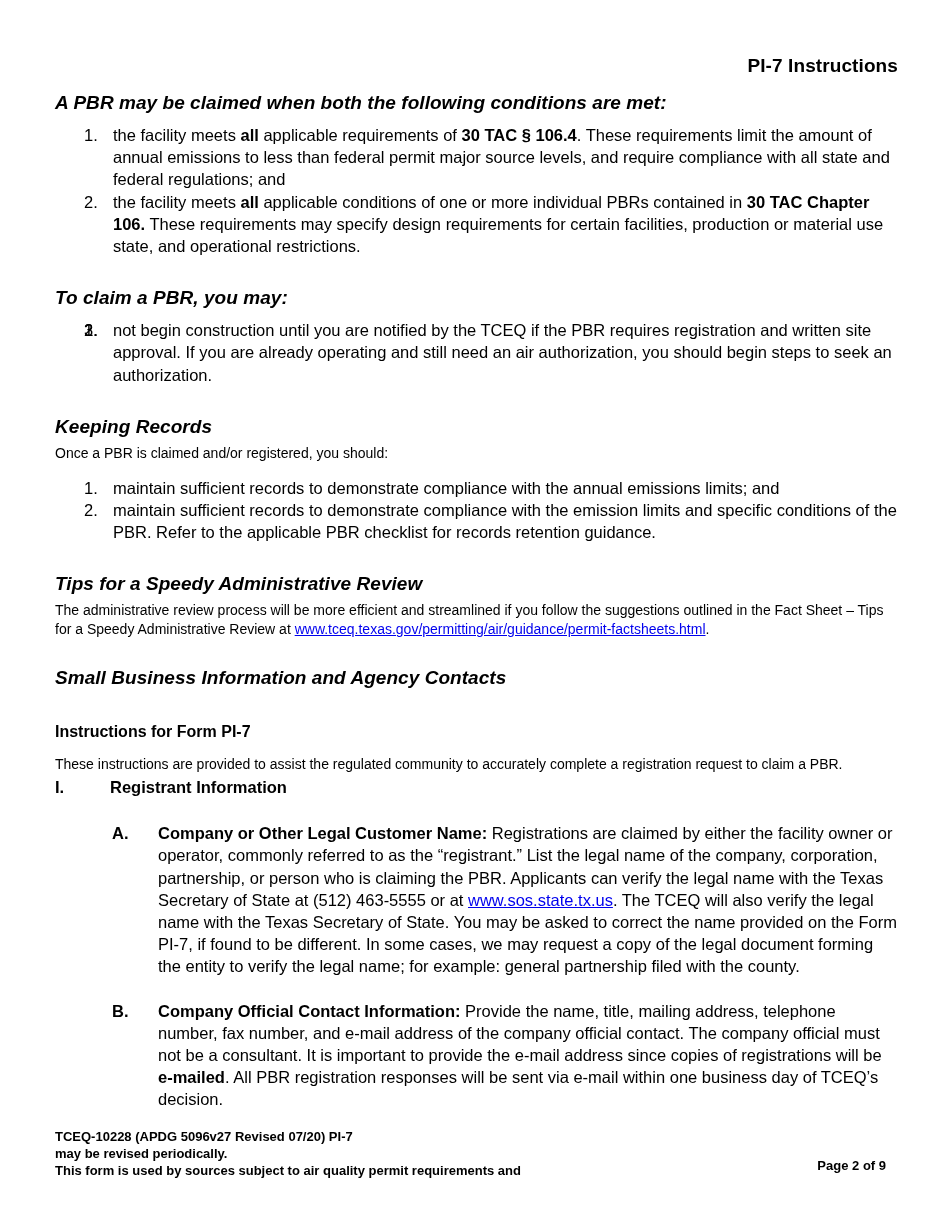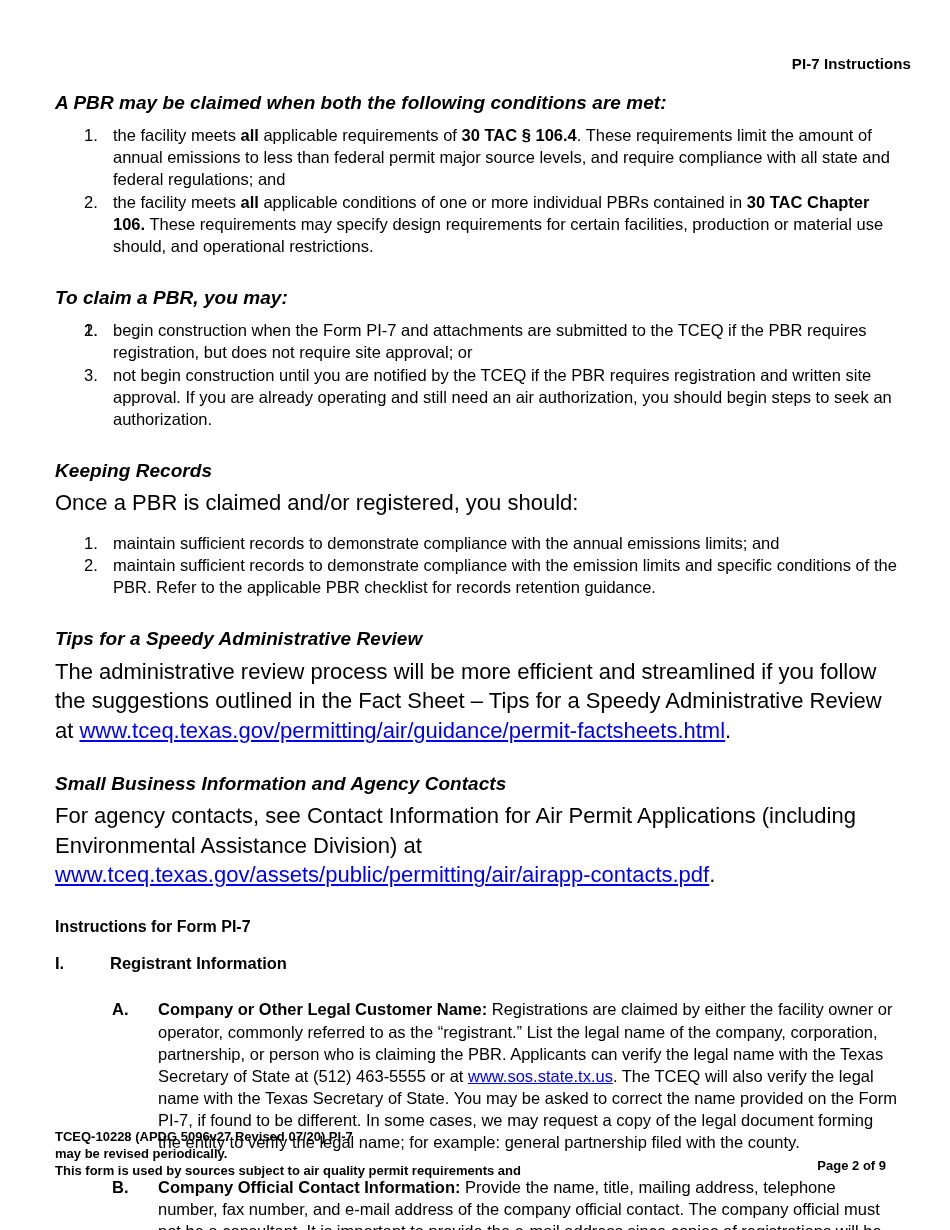--- a/index.html
+++ b/index.html
@@ -22,23 +22,23 @@
   }
   .content {
     position: absolute;
     left: 55px;
     top: 0;
     width: 843px;
   }
   
   .doc-header {
     position: absolute;
-    right: 39px;
+    right: 52px;
     top: 56px;
-    font-size: 15px;
+    font-size: 19px;
     font-weight: bold;
     letter-spacing: 0.1px;
     line-height: 1.1;
   }
   
   h2.sec-heading {
     font-size: 19px;
     font-style: italic;
     font-weight: bold;
     margin: 0;
@@ -47,21 +47,21 @@
   }
   h2.sec-heading-plain {
     font-size: 16px;
     font-style: normal;
     font-weight: bold;
     margin: 0;
     line-height: 1.32;
   }
   
   p.body-text {
-    font-size: 22px;
+    font-size: 14px;
     margin: 0;
     line-height: 1.345;
     text-align: left;
   }
   
   ol.num-list {
     margin: 0;
     padding: 0;
     list-style: none;
   }
@@ -155,35 +155,34 @@
 
     <h2 class="sec-heading">A PBR may be claimed when both the following conditions are met:</h2>
     <div class="sp-9"></div>
     <ol class="num-list">
       <li>
         <span class="marker">1.</span>
         <span class="rich"><span>the facility meets </span><b>all</b><span> applicable requirements of </span><b>30 TAC § 106.4</b><span>. These requirements limit the amount of annual emissions to less than federal permit major source levels, and require compliance with all state and federal regulations; and</span></span>
       </li>
       <li>
         <span class="marker">2.</span>
-        <span class="rich"><span>the facility meets </span><b>all</b><span> applicable conditions of one or more individual PBRs contained in </span><b>30 TAC Chapter 106.</b><span> These requirements may specify design requirements for certain facilities, production or material use should, and operational restrictions.</span></span>
+        <span class="rich"><span>the facility meets </span><b>all</b><span> applicable conditions of one or more individual PBRs contained in </span><b>30 TAC Chapter 106.</b><span> These requirements may specify design requirements for certain facilities, production or material use state, and operational restrictions.</span></span>
       </li>
     </ol>
 
     <div class="sp-28"></div>
 
     <h2 class="sec-heading">To claim a PBR, you may:</h2>
     <div class="sp-9"></div>
     <ol class="num-list">
       <li>
         <span class="marker">1.</span>
       </li>
       <li>
         <span class="marker">2.</span>
-        <span class="rich"><span>begin construction when the Form PI-7 and attachments are submitted to the TCEQ if the PBR requires registration, but does not require site approval; or</span></span>
       </li>
       <li>
         <span class="marker">3.</span>
         <span class="rich"><span>not begin construction until you are notified by the TCEQ if the PBR requires registration and written site approval. If you are already operating and still need an air authorization, you should begin steps to seek an authorization.</span></span>
       </li>
     </ol>
 
     <div class="sp-28"></div>
 
     <h2 class="sec-heading">Keeping Records</h2>
@@ -204,26 +203,26 @@
     <div class="sp-28"></div>
 
     <h2 class="sec-heading">Tips for a Speedy Administrative Review</h2>
     <div class="sp-5"></div>
     <p class="body-text"><span>The administrative review process will be more efficient and streamlined if you follow the suggestions outlined in the Fact Sheet – Tips for a Speedy Administrative Review at </span><a class="doclink" href="#">www.tceq.texas.gov/permitting/air/guidance/permit-factsheets.html</a><span>.</span></p>
 
     <div class="sp-26"></div>
 
     <h2 class="sec-heading">Small Business Information and Agency Contacts</h2>
     <div class="sp-5"></div>
-    <p class="body-text"><span>For agency contacts, see Contact Information for Air Permit Applications (including Environmental Assistance Division) at </span><a class="doclink" href="#">www.tceq.texas.gov/assets/public/permitting/air/airapp-contacts.pdf</a><span>.</span></p>
 
     <div class="sp-26"></div>
 
     <h2 class="sec-heading-plain">Instructions for Form PI-7</h2>
     <div class="sp-13"></div>
+    <p class="body-text">These instructions are provided to assist the regulated community to accurately complete a registration request to claim a PBR.</p>
     <div class="sp-2"></div>
     <div class="roman-row">
       <span class="marker">I.</span>
       <span>Registrant Information</span>
     </div>
 
     <div class="sp-24"></div>
 
     <div class="alpha-item">
       <span class="marker">A.</span>

